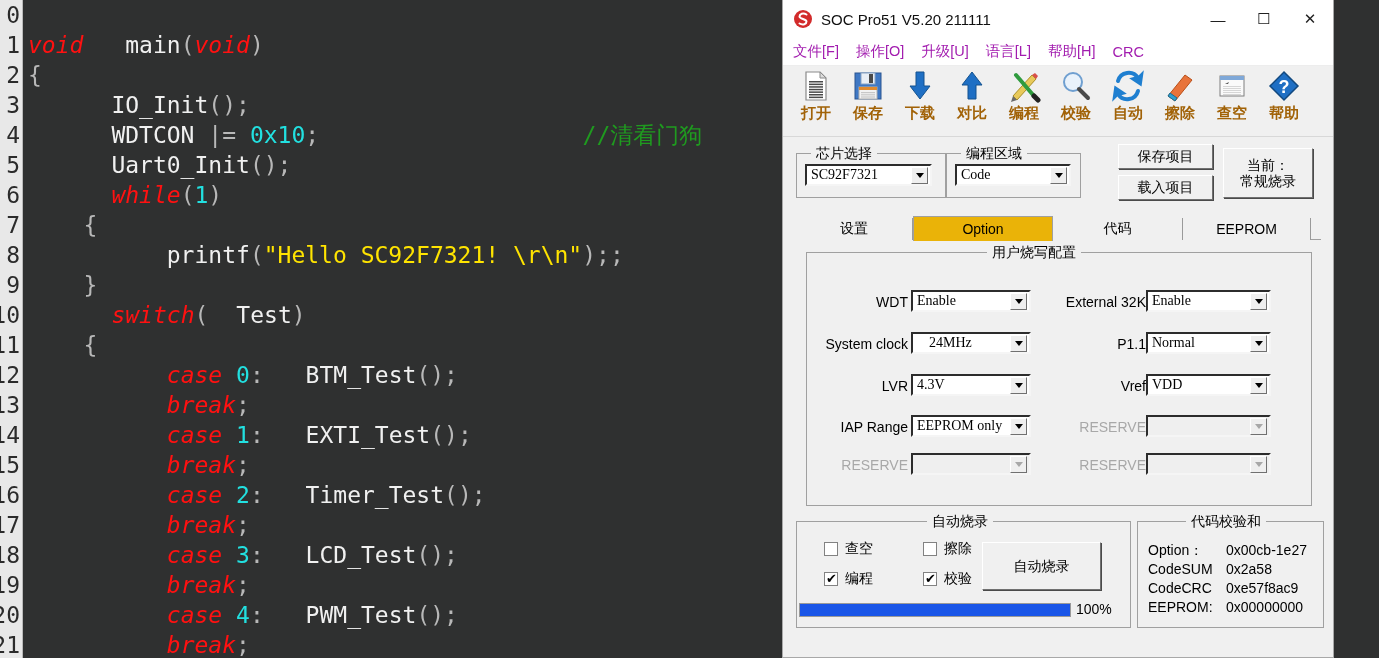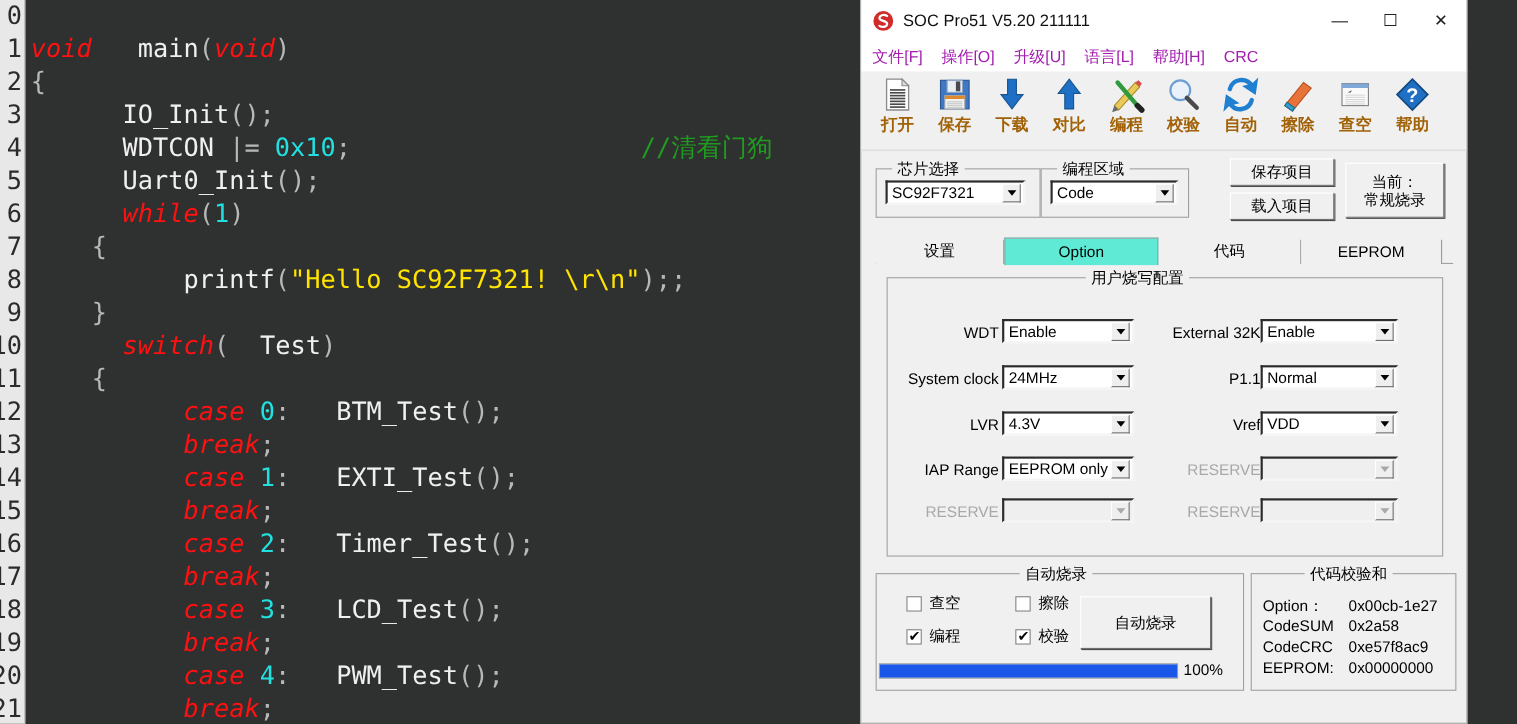--- a/index.html
+++ b/index.html
@@ -53,21 +53,21 @@
   
   .gbox{position:absolute;border:1px solid #a0a0a0;}
   .gtitle{position:absolute;top:-9px;left:14px;background:#f0f0f0;padding:0 5px;
           font-size:14px;color:#000;white-space:nowrap;}
 
   
   .combo{position:absolute;height:22px;background:#fff;
          border:2px inset #d0d0d0;border-top-color:#808080;border-left-color:#808080;
          border-right-color:#f5f5f5;border-bottom-color:#f5f5f5;
          box-sizing:border-box;display:flex;align-items:center;}
-  .combo .cv{font-size:14px;color:#000;padding-left:4px;flex:1;white-space:nowrap;overflow:hidden;}
+  .combo .cv{font-size:14px;color:#000;padding-left:4px;flex:1;white-space:nowrap;overflow:hidden;font-family:Liberation Serif, serif;}
   .combo .carrow{width:17px;height:17px;margin-right:2px;background:#efefef;
                  border:1px solid #fff;border-right-color:#707070;border-bottom-color:#707070;
                  box-sizing:border-box;display:flex;align-items:center;justify-content:center;flex:none;}
   .combo.dis{background:#efefef;}
   .combo.dis .cv{color:#a0a0a0;}
   .tri{width:0;height:0;border-left:4px solid transparent;border-right:4px solid transparent;
        border-top:5px solid #000;}
   .tri.dis{border-top-color:#a8a8a8;}
 
   .flab{position:absolute;font-size:14px;color:#000;text-align:right;white-space:nowrap;}
@@ -77,21 +77,21 @@
   .btn{position:absolute;background:#f0f0f0;border:1px solid #fff;
        border-right-color:#707070;border-bottom-color:#707070;
        box-shadow:1px 1px 0 #4a4a4a;box-sizing:border-box;
        display:flex;align-items:center;justify-content:center;
        font-size:14px;color:#000;text-align:center;line-height:1.15;}
 
   
   #tabstrip{position:absolute;left:13px;top:216px;width:525px;height:24px;}
   .tab{position:absolute;top:2px;height:22px;display:flex;align-items:center;
        justify-content:center;font-size:14px;color:#000;box-sizing:border-box;}
-  .tab.sel{top:0;height:25px;background:#5eead4;border:1px solid #a0a0a0;border-bottom:none;z-index:3;}
+  .tab.sel{top:0;height:25px;background:#eab308;border:1px solid #a0a0a0;border-bottom:none;z-index:3;}
   .tab.un{background:#f0f0f0;border-right:1px solid #9a9a9a;}
   #tabline{position:absolute;left:13px;top:239px;width:525px;height:1px;background:#a0a0a0;}
 
   
   .cbx{position:absolute;width:14px;height:14px;background:#fff;
        border:1px solid #828282;box-sizing:border-box;}
   .cbx .tick{position:absolute;left:1px;top:-1px;font-size:13px;color:#000;line-height:13px;}
   .cblab{position:absolute;font-size:14px;color:#000;white-space:nowrap;}
 
   
@@ -322,21 +322,21 @@
   </div>
   <div id="optfields">
       <div class="flab" style="left: 40px; top: 294px; width: 85px;">WDT</div>
       <div class="combo" style="left: 128px; top: 290px; width: 120px;">
         <span class="cv">Enable</span>
         <span class="carrow">
           <i class="tri"></i>
         </span>
       </div>
       <div class="flab" style="left: 40px; top: 336px; width: 85px;">System clock</div>
-      <div class="combo" style="left: 128px; top: 332px; width: 120px;">
+      <div class="combo" style="left: 128px; top: 332px; width: 120px; padding-left: 12px;">
         <span class="cv">24MHz</span>
         <span class="carrow">
           <i class="tri"></i>
         </span>
       </div>
       <div class="flab" style="left: 40px; top: 378px; width: 85px;">LVR</div>
       <div class="combo" style="left: 128px; top: 374px; width: 120px;">
         <span class="cv">4.3V</span>
         <span class="carrow">
           <i class="tri"></i>

